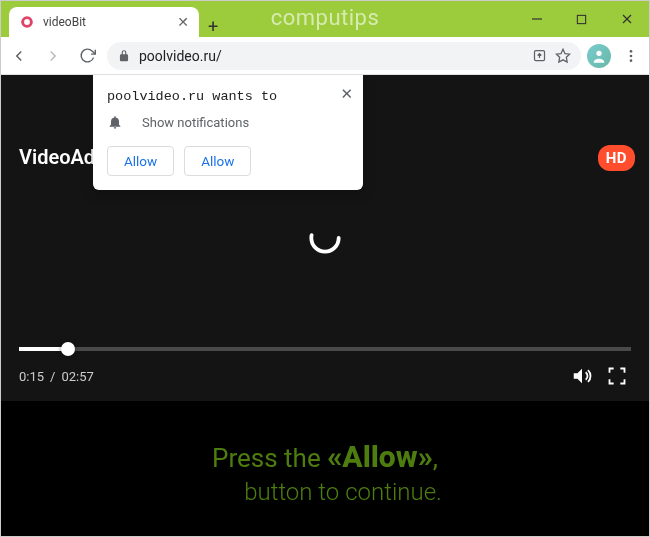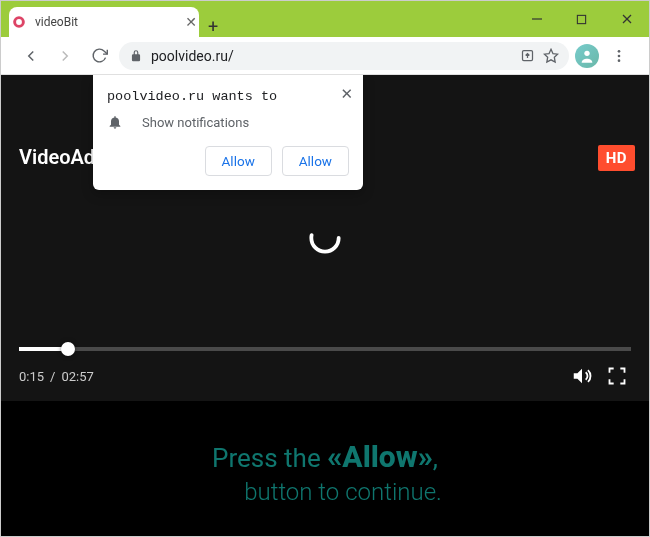--- a/index.html
+++ b/index.html
@@ -3,66 +3,66 @@
 <meta charset="utf-8">
 <style>
 * { margin: 0; padding: 0; box-sizing: border-box; font-family: -apple-system, BlinkMacSystemFont, "Segoe UI", Roboto, Arial, sans-serif; }
 body { width: 650px; height: 537px; overflow: hidden; background: #fff; }
 
 .window { width: 100%; height: 100%; display: flex; flex-direction: column; border: 1px solid #ccc; }
 
 
 .titlebar { height: 36px; background: #9ccc3c; display: flex; align-items: stretch; position: relative; }
 .tab-strip { display: flex; align-items: flex-end; padding-left: 8px; }
-.tab { background: #fff; border-radius: 8px 8px 0 0; height: 30px; min-width: 190px; display: flex; align-items: center; padding: 0 2px; gap: 8px; font-size: 12px; color: #444; margin-top: 6px; }
+.tab { background: #fff; border-radius: 8px 8px 0 0; height: 30px; min-width: 190px; display: flex; align-items: center; padding: 0 10px; gap: 8px; font-size: 12px; color: #444; margin-top: 6px; }
 .tab .favicon { width: 16px; height: 16px; display: flex; align-items: center; justify-content: center; }
 .tab-title { flex: 1; white-space: nowrap; overflow: hidden; }
 .tab-close { color: #666; font-size: 14px; line-height: 1; cursor: pointer; }
 .newtab { width: 28px; display: flex; align-items: center; justify-content: center; color: #333; font-size: 18px; cursor: pointer; }
 .watermark { position: absolute; left: 50%; transform: translateX(-50%); top: 4px; font-size: 22px; color: rgba(255,255,255,0.6); font-weight: 400; letter-spacing: 0.5px; pointer-events: none; }
 .win-controls { margin-left: auto; display: flex; }
 .win-btn { width: 45px; display: flex; align-items: center; justify-content: center; color: #333; cursor: pointer; }
 
 
-.toolbar { height: 38px; background: #fff; display: flex; align-items: center; padding: 0 16px; gap: 6px; border-bottom: 1px solid #e0e0e0; }
+.toolbar { height: 38px; background: #fff; display: flex; align-items: center; padding: 0 4px; gap: 6px; border-bottom: 1px solid #e0e0e0; }
 .nav-btn { width: 28px; height: 28px; display: flex; align-items: center; justify-content: center; color: #5f6368; cursor: pointer; border-radius: 50%; }
 .nav-btn.disabled { color: #bbb; }
 .addr { flex: 1; height: 28px; background: #f1f3f4; border-radius: 14px; display: flex; align-items: center; padding: 0 10px; gap: 8px; font-size: 14px; color: #5f6368; }
 .addr-text { flex: 1; color: #202124; }
 .avatar { width: 24px; height: 24px; border-radius: 50%; background: linear-gradient(135deg,#7cc,#6ab7a8); display: flex; align-items: center; justify-content: center; }
 
 
 .content { flex: 1; background: #000; position: relative; overflow: hidden; }
 
 .video-area { position: absolute; top: 0; left: 0; right: 0; bottom: 135px; background: #141414; }
 .brand { position: absolute; top: 70px; left: 18px; color: #fff; font-size: 20px; font-weight: 600; }
-.hd-badge { position: absolute; top: 70px; right: 14px; background: #ff4d2e; color: #fff; font-weight: 700; font-size: 15px; padding: 4px 8px; border-radius: 2px; letter-spacing: 0.5px; }
+.hd-badge { position: absolute; top: 70px; right: 14px; background: #ff4d2e; color: #fff; font-weight: 700; font-size: 15px; padding: 4px 8px; border-radius: 12px; letter-spacing: 0.5px; }
 .spinner { position: absolute; top: 50%; left: 50%; width: 38px; height: 38px; transform: translate(-50%,-50%); }
 .spinner svg { animation: spin 1s linear infinite; }
 @keyframes spin { to { transform: rotate(360deg); } }
 
 .controls-bar { position: absolute; left: 0; right: 0; bottom: 135px; padding: 0 18px 10px; }
 .progress { height: 4px; background: #4a4a4a; position: relative; margin-bottom: 10px; }
 .progress-fill { position: absolute; left: 0; top: 0; bottom: 0; width: 8%; background: #fff; }
 .progress-thumb { position: absolute; left: 8%; top: 50%; width: 14px; height: 14px; border-radius: 50%; background: #fff; transform: translate(-50%,-50%); box-shadow: 0 0 4px rgba(0,0,0,0.5); }
 .time-row { display: flex; align-items: center; color: #ccc; font-size: 13px; gap: 6px; justify-content: flex-end; }
 .time-row .spacer { flex: 1; }
 .ctrl-icon { color: #fff; cursor: pointer; padding: 4px; }
 
-.message { position: absolute; left: 0; right: 0; bottom: 0; height: 128px; background: #000; color: #0f766e; display: flex; flex-direction: column; align-items: center; justify-content: center; text-align: center; }
+.message { position: absolute; left: 0; right: 0; bottom: 0; height: 128px; background: #000; color: #4d7c0f; display: flex; flex-direction: column; align-items: center; justify-content: center; text-align: center; }
 .message .line1 { font-size: 26px; font-weight: 400; }
 .message .line1 strong { font-weight: 800; font-size: 30px; }
 .message .line2 { font-size: 24px; font-weight: 300; margin-top: 4px; margin-left: 36px; }
 
 
 .notif { position: absolute; top: 0; left: 92px; width: 270px; background: #fff; border-radius: 0 0 6px 6px; box-shadow: 0 4px 12px rgba(0,0,0,0.25); padding: 14px 14px 14px 14px; z-index: 50; }
 .notif-title { font-size: 13.5px; color: #202124; margin-bottom: 10px; font-family: Liberation Mono, monospace; }
 .notif-row { display: flex; align-items: center; gap: 19px; color: #5f6368; font-size: 13px; margin-bottom: 16px; }
 .notif-close { position: absolute; top: 10px; right: 10px; color: #5f6368; cursor: pointer; font-size: 15px; }
-.notif-actions { display: flex; justify-content: flex-end; gap: 10px; }
+.notif-actions { display: flex; justify-content: flex-start; gap: 10px; }
 .notif-btn { border: 1px solid #dadce0; background: #fff; color: #1a73e8; font-size: 13.5px; padding: 6px 16px; border-radius: 4px; cursor: pointer; }
 
 svg { display: block; }
 </style>
 </head>
 <body>
 
 <div class="window">
 
   <div class="titlebar">
@@ -72,20 +72,21 @@
           <svg width="14" height="14" viewBox="0 0 24 24">
               <circle cx="12" cy="12" r="10" fill="#d46"></circle>
               <circle cx="12" cy="12" r="5" fill="#fff"></circle>
             </svg>
         </span>
         <span class="tab-title">videoBit</span>
         <span class="tab-close">✕</span>
       </div>
       <div class="newtab">+</div>
     </div>
+    <div class="watermark">computips</div>
     <div class="win-controls">
       <div class="win-btn">
         <svg width="12" height="12" viewBox="0 0 12 12">
             <line x1="1" y1="6" x2="11" y2="6" stroke="#333" stroke-width="1.2"></line>
           </svg>
       </div>
       <div class="win-btn">
         <svg width="11" height="11" viewBox="0 0 12 12">
             <rect x="1.5" y="1.5" width="9" height="9" fill="none" stroke="#333" stroke-width="1.2"></rect>
           </svg>

